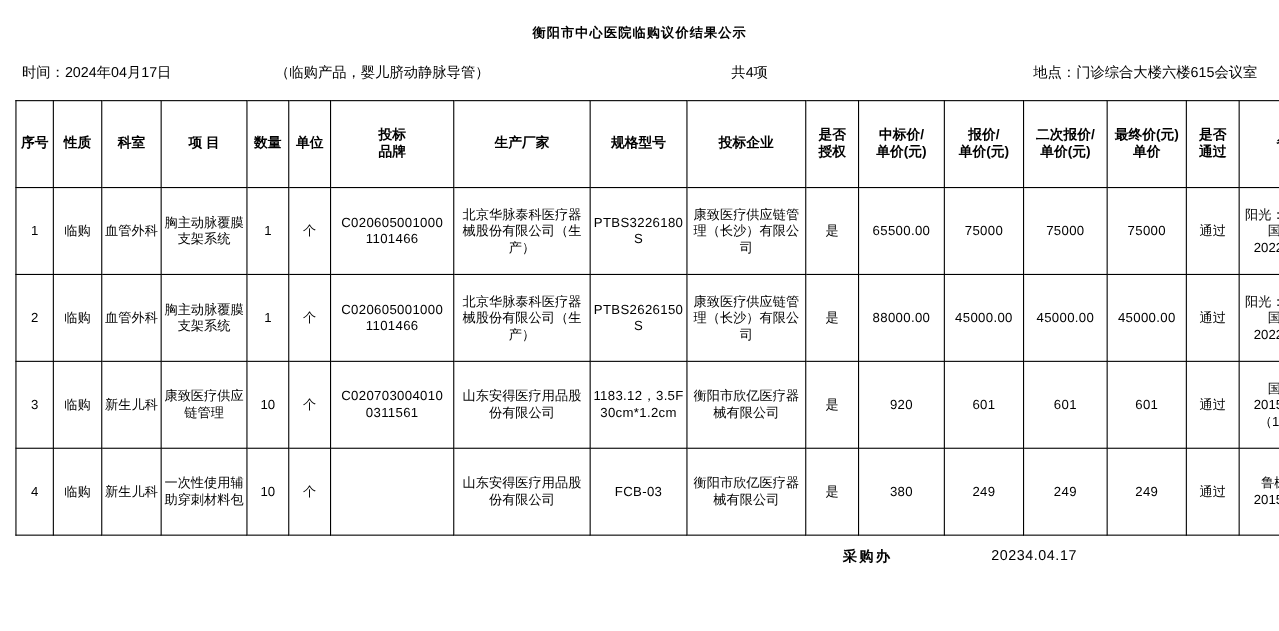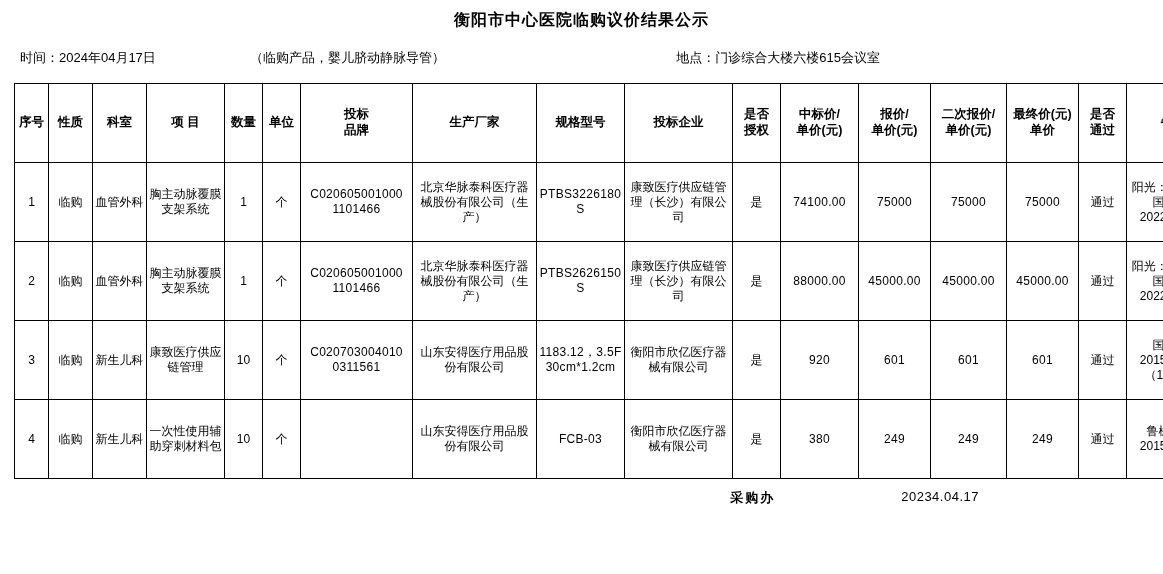--- a/index.html
+++ b/index.html
@@ -16,24 +16,24 @@
   }
   .page {
     position: relative;
     width: 1163px;
     height: 574px;
     box-sizing: border-box;
     padding: 0 14px;
   }
   .doc-title {
     text-align: center;
-    font-size: 16px;
+    font-size: 12px;
     font-weight: bold;
     letter-spacing: 1px;
-    margin-top: 10px;
+    margin-top: 22px;
     margin-bottom: 18px;
   }
   .meta-row {
     display: flex;
     align-items: flex-start;
     font-size: 13px;
     margin-bottom: 16px;
     padding: 0 6px;
   }
   .meta-left {
@@ -91,21 +91,20 @@
     padding-right: 170px;
     justify-content: flex-end;
   }
   .footer-label {
     font-weight: bold;
     letter-spacing: 2px;
     margin-right: 90px;
   }
   .footer-date {
     letter-spacing: 0.5px;
-    margin-left: 36px;
   }
   
   col.c0  { width: 34px; }
   col.c1  { width: 44px; }
   col.c2  { width: 54px; }
   col.c3  { width: 78px; }
   col.c4  { width: 38px; }
   col.c5  { width: 38px; }
   col.c6  { width: 112px; }
   col.c7  { width: 124px; }
@@ -122,20 +121,21 @@
 </head>
 <body>
 
 <div class="page">
 
   <div class="doc-title">衡阳市中心医院临购议价结果公示</div>
 
   <div class="meta-row">
     <div class="meta-left">时间：2024年04月17日</div>
     <div class="meta-note">（临购产品，婴儿脐动静脉导管）</div>
+    <div class="meta-count">共4项</div>
     <div class="meta-right">地点：门诊综合大楼六楼615会议室</div>
   </div>
 
   <table class="grid">
     <colgroup>
       <col class="c0">
         <col class="c1">
         <col class="c2">
         <col class="c3">
         <col class="c4">
@@ -188,21 +188,21 @@
         <td>血管外科</td>
         <td>胸主动脉覆膜支架系统</td>
         <td>1</td>
         <td>个</td>
         <td class="num-cell" style="white-space:pre-line">C020605001000
 1101466</td>
         <td>北京华脉泰科医疗器械股份有限公司（生产）</td>
         <td class="num-cell" style="white-space:pre-line">PTBS3226180S</td>
         <td>康致医疗供应链管理（长沙）有限公司</td>
         <td>是</td>
-        <td class="num-cell">74100.00</td>
+        <td class="num-cell">65500.00</td>
         <td class="num-cell">75000</td>
         <td class="num-cell">75000</td>
         <td class="num-cell">75000</td>
         <td>通过</td>
         <td>阳光：00533632国械注准20223131773</td>
 
       </tr>
       <tr>
         <td>2</td>
         <td>临购</td>

